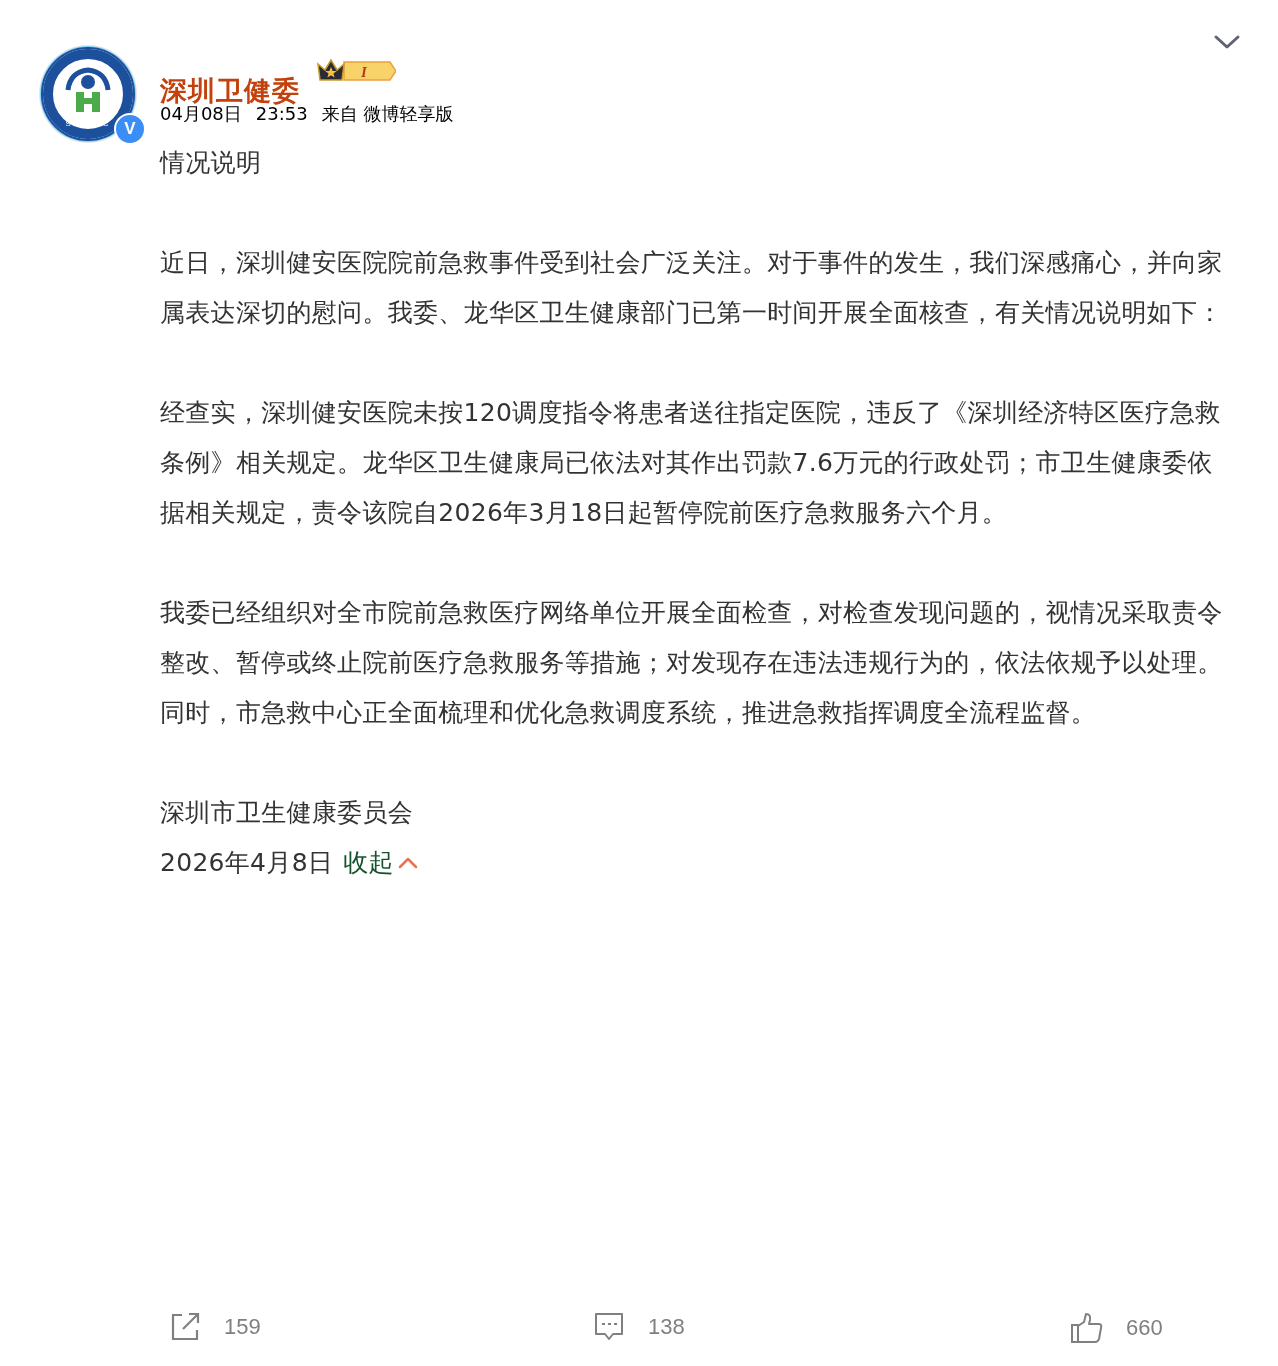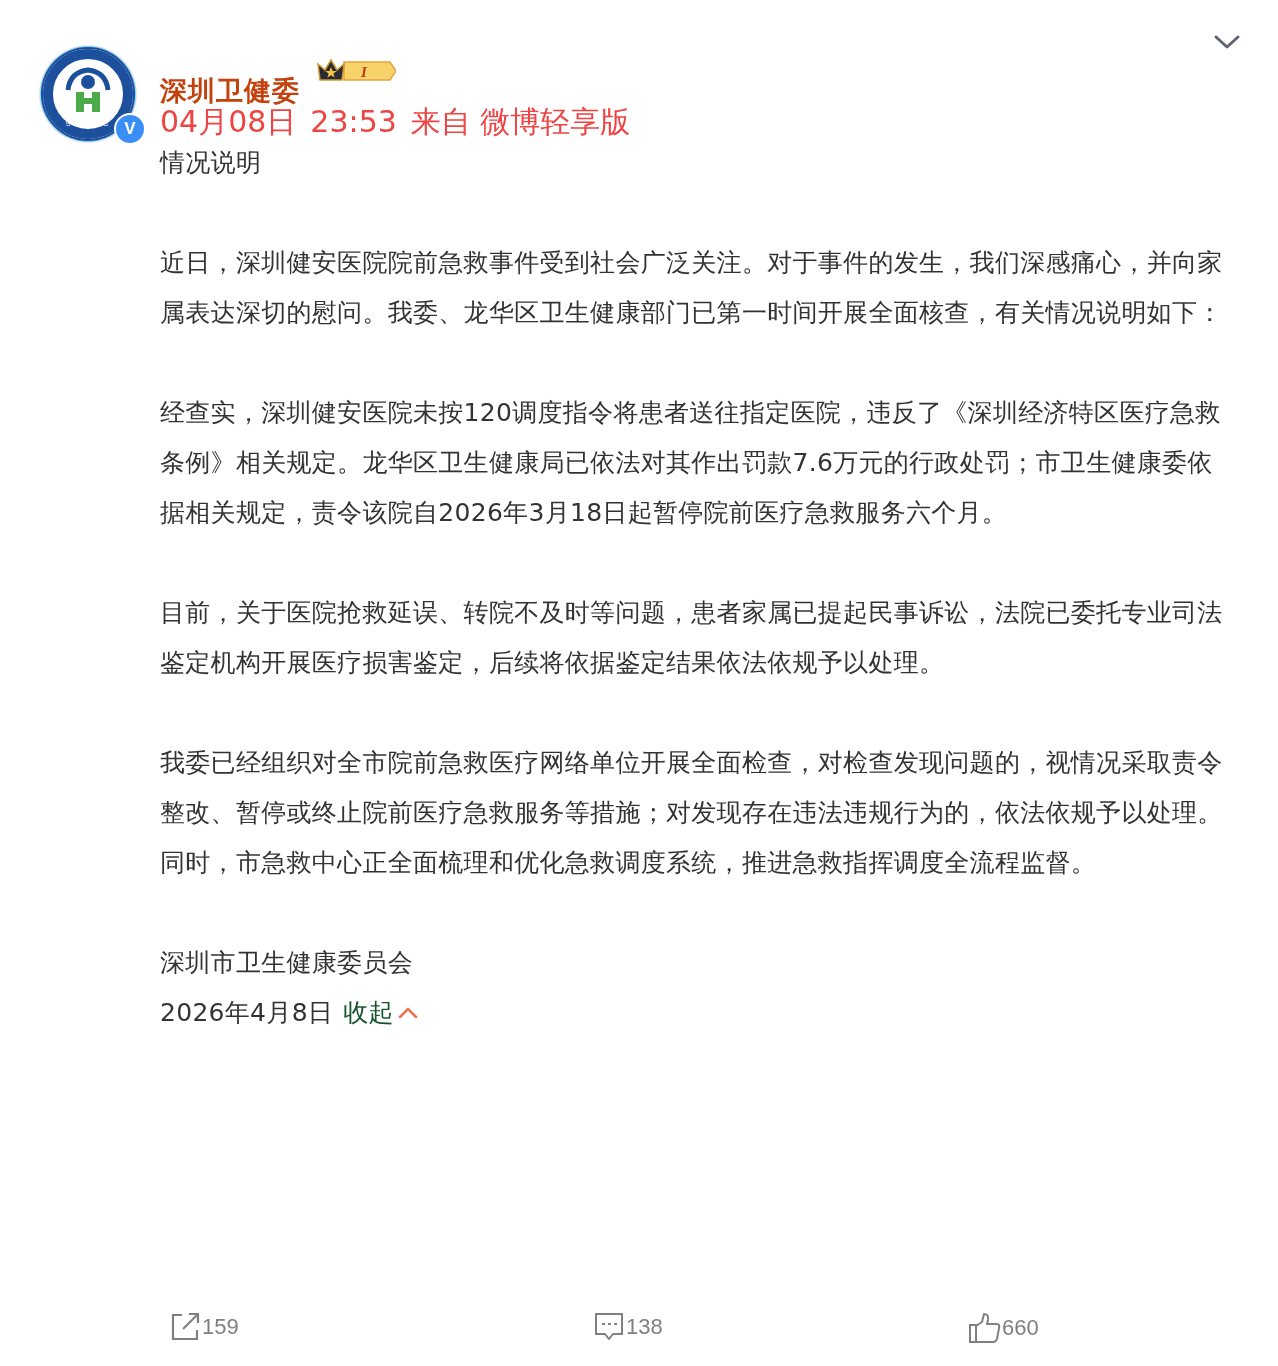--- a/index.html
+++ b/index.html
@@ -21,34 +21,34 @@
     color: #fff; font-weight: bold; font-size: 17px; line-height: 28px; text-align: center;
     font-family: "Liberation Sans", sans-serif;
   }
   .username {
     position: absolute; left: 160px; top: 53px;
     font-size: 27px; font-weight: bold; color: #c2410c; letter-spacing: 1px; margin-top: 20px;
   }
   .badge { position: absolute; left: 316px; top: 56px; width: 80px; height: 30px; }
   .meta {
     position: absolute; left: 160px; top: 102px;
-    font-size: 30px; color: #ef4444;
+    font-size: 18px; color: #000000;
   }
   .meta span { margin-right: 14px; }
   .chevron { position: absolute; left: 1212px; top: 32px; width: 30px; height: 20px; cursor: pointer; }
   .content {
     position: absolute; left: 160px; top: 138px; width: 1070px;
     font-size: 25px; line-height: 50px; color: #333333; letter-spacing: 0.3px;
   }
   .content p { margin: 0 0 50px 0; }
   .content p.tight { margin-bottom: 0; }
   .collapse { color: #14532d; cursor: pointer; margin-left: 10px; }
   .footer { position: absolute; top: 1312px; left: 0; width: 1278px; height: 44px; }
   .action {
-    position: absolute; top: 0; display: flex; align-items: center; 
+    position: absolute; top: 0; display: flex; align-items: center; gap: 22px;
     font-size: 22px; color: #808080; cursor: pointer;
     font-family: "Liberation Sans", sans-serif;
   }
   .action svg { display: block; }
 </style>
 </head>
 <body>
 
 <div class="avatar">
   <svg width="96" height="96" viewBox="0 0 96 96">
@@ -80,21 +80,20 @@
 <div class="chevron">
   <svg width="30" height="20" viewBox="0 0 30 20">
     <polyline points="4,5 15,15 26,5" fill="none" stroke="#5f6470" stroke-width="3" stroke-linecap="round" stroke-linejoin="round"></polyline>
   </svg>
 </div>
 
 <div class="content">
   <p>情况说明</p>
   <p>近日，深圳健安医院院前急救事件受到社会广泛关注。对于事件的发生，我们深感痛心，并向家属表达深切的慰问。我委、龙华区卫生健康部门已第一时间开展全面核查，有关情况说明如下：</p>
   <p>经查实，深圳健安医院未按120调度指令将患者送往指定医院，违反了《深圳经济特区医疗急救条例》相关规定。龙华区卫生健康局已依法对其作出罚款7.6万元的行政处罚；市卫生健康委依据相关规定，责令该院自2026年3月18日起暂停院前医疗急救服务六个月。</p>
-  <p>目前，关于医院抢救延误、转院不及时等问题，患者家属已提起民事诉讼，法院已委托专业司法鉴定机构开展医疗损害鉴定，后续将依据鉴定结果依法依规予以处理。</p>
   <p>我委已经组织对全市院前急救医疗网络单位开展全面检查，对检查发现问题的，视情况采取责令整改、暂停或终止院前医疗急救服务等措施；对发现存在违法违规行为的，依法依规予以处理。同时，市急救中心正全面梳理和优化急救调度系统，推进急救指挥调度全流程监督。</p>
   <p class="tight">深圳市卫生健康委员会</p>
   <p class="tight"><span>2026年4月8日</span><span class="collapse"><span>收起</span><svg width="22" height="14" viewBox="0 0 22 14" style="display:inline-block;margin-left:3px;vertical-align:1px">
           <polyline points="3,11 11,3 19,11" fill="none" stroke="#eb7350" stroke-width="2.5" stroke-linecap="round" stroke-linejoin="round"></polyline>
         </svg></span></p>
 </div>
 
 <div class="footer">
   <div class="action" style="left:170px;">
     <svg width="32" height="30" viewBox="0 0 32 30">
@@ -106,20 +105,20 @@
   </div>
   <div class="action" style="left:594px;">
     <svg width="32" height="30" viewBox="0 0 32 30">
       <path d="M2 2 H28 V22 H19 L15 27 L11 22 H2 Z" fill="none" stroke="#808080" stroke-width="2" stroke-linejoin="round"></path>
       <line x1="8" y1="12" x2="11" y2="12" stroke="#808080" stroke-width="2"></line>
       <line x1="14" y1="12" x2="17" y2="12" stroke="#808080" stroke-width="2"></line>
       <line x1="20" y1="12" x2="23" y2="12" stroke="#808080" stroke-width="2"></line>
     </svg>
     <span>138</span>
   </div>
-  <div class="action" style="left:968px;">
+  <div class="action" style="left:1070px;">
     <svg width="34" height="32" viewBox="0 0 34 32">
       <rect x="2" y="13" width="6" height="17" fill="none" stroke="#808080" stroke-width="2"></rect>
       <path d="M8 14 L14 10 L16 2 Q21 2 20 8 L19 12 H29 Q32 12 31 16 L29 27 Q28 30 25 30 H8" fill="none" stroke="#808080" stroke-width="2" stroke-linejoin="round"></path>
     </svg>
     <span>660</span>
   </div>
 </div>
 
 </body></html>

